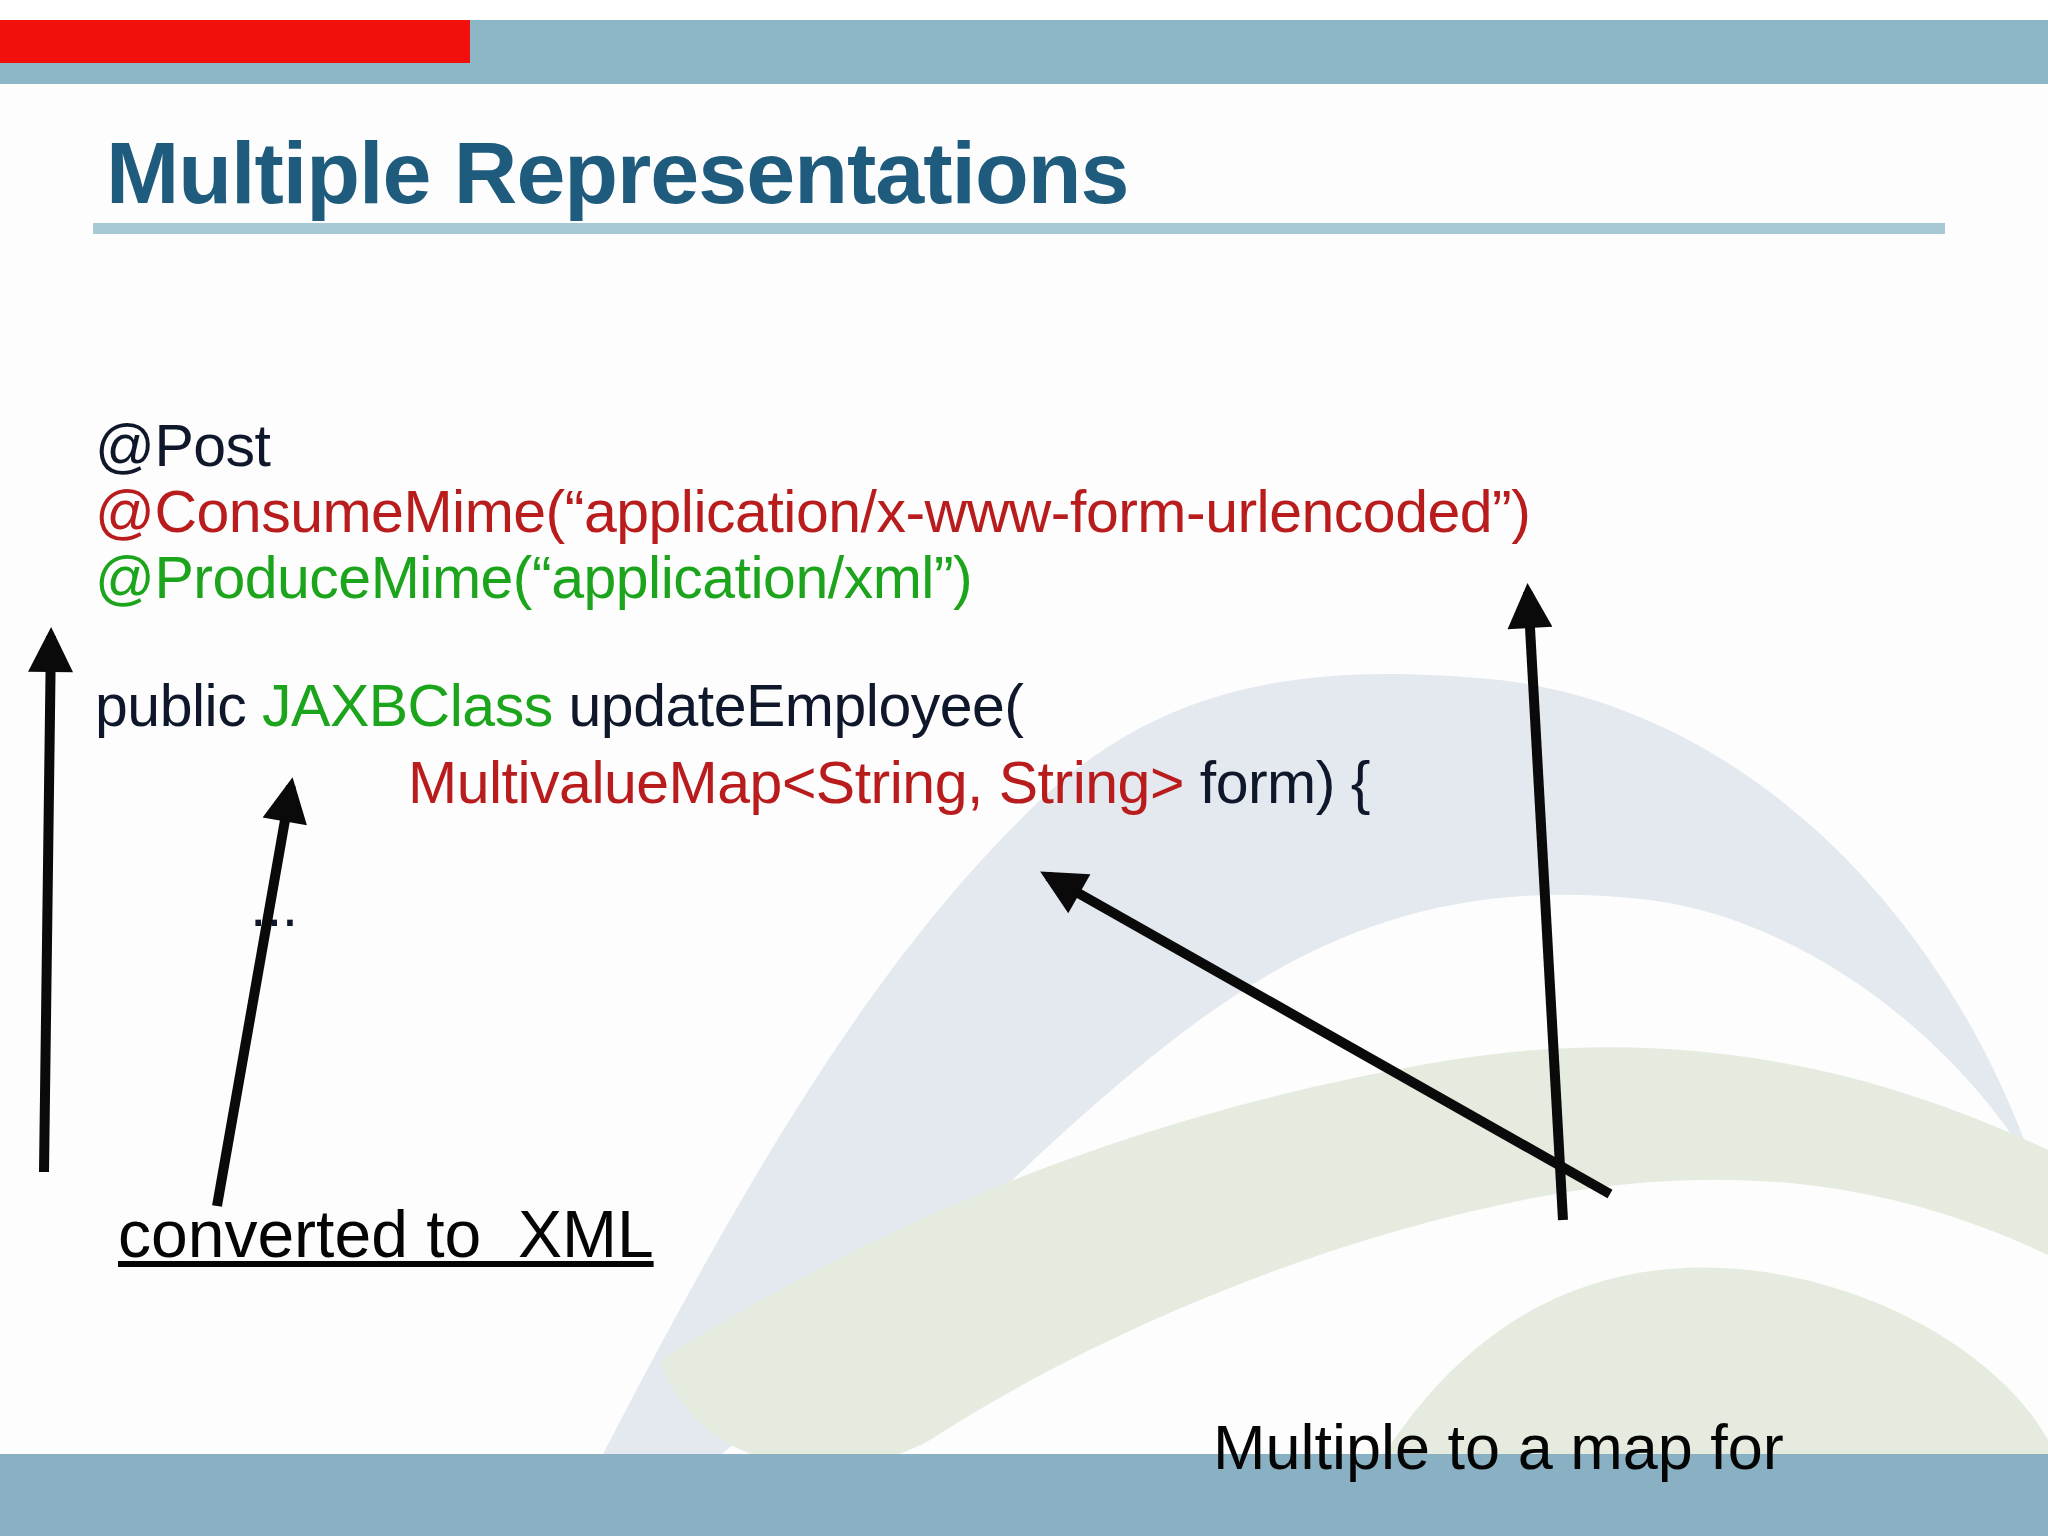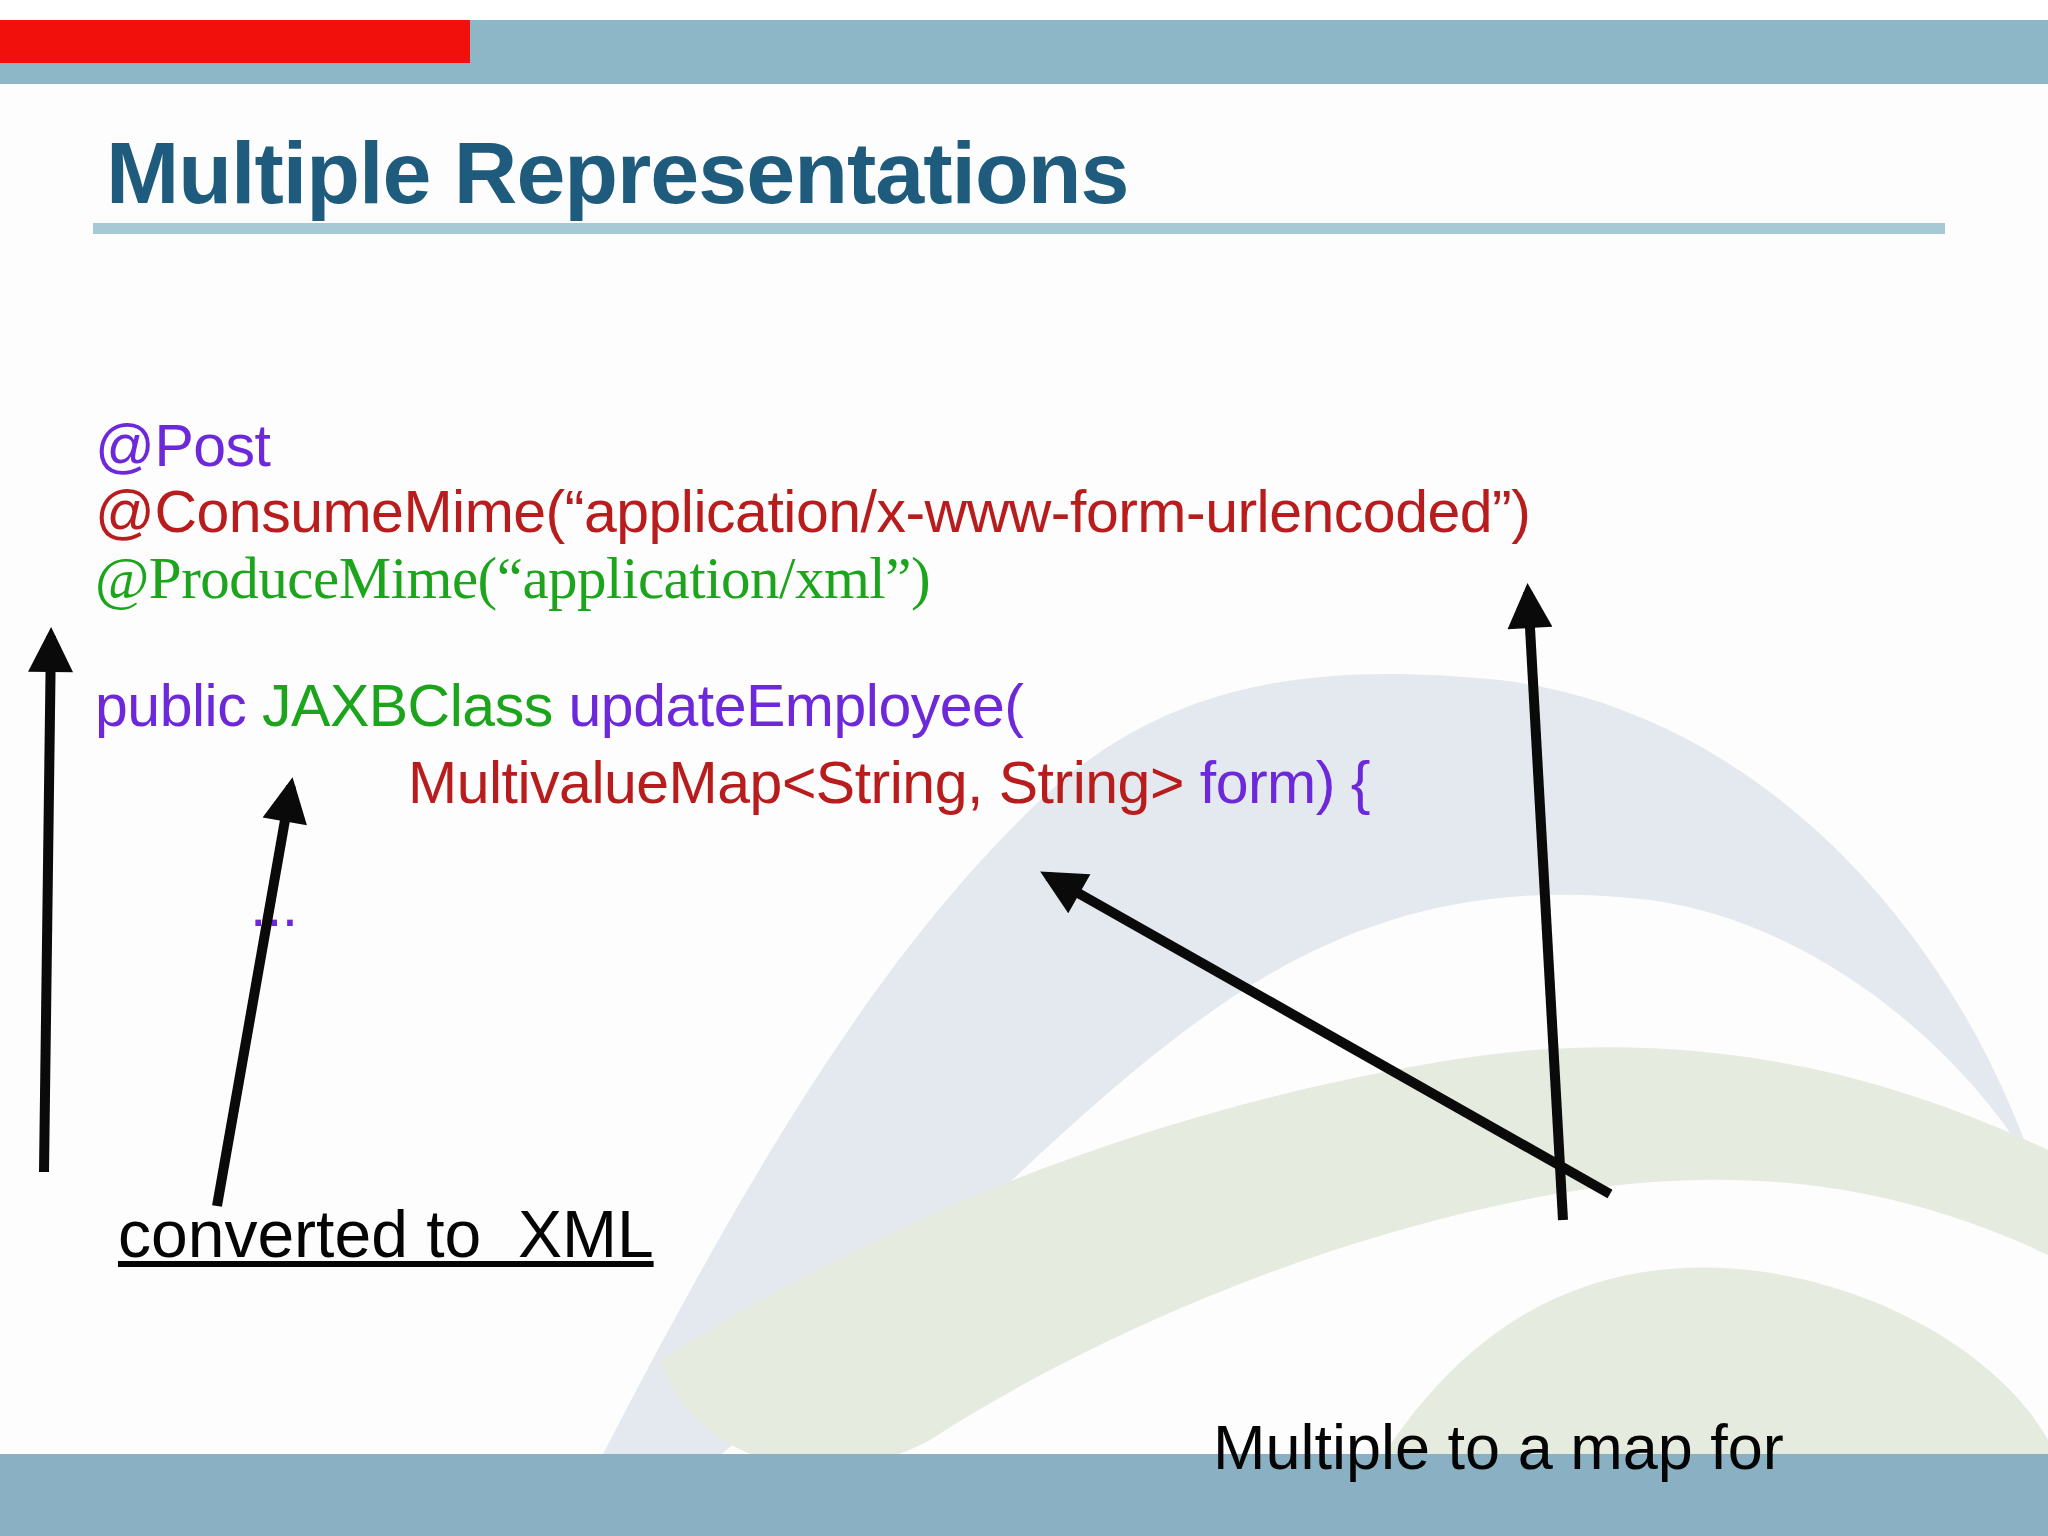--- a/index.html
+++ b/index.html
@@ -16,24 +16,24 @@
   
   .title{
     position:absolute;left:106px;top:102px;z-index:5;
     font-size:88px;font-weight:bold;letter-spacing:-1px;color:#1e5b7d;white-space:pre;
   }
   .title-underline{position:absolute;left:93px;top:203px;width:1852px;height:11px;background:#a6c9d5;z-index:5;}
   
   .code-line{position:absolute;z-index:5;font-size:59px;color:#000000;white-space:pre;letter-spacing:-0.5px;}
   .tok-blue{color:#b91c1c;}
   .tok-green{color:#1ca51c;}
-  .tok-black{color:#6d28d9;}
+  .tok-black{color:#0f172a;}
   #code-l1{left:95px;top:392px;}
   #code-l2{left:95px;top:458px;}
-  #code-l3{left:95px;top:524px;font-family:Liberation Serif, serif;}
+  #code-l3{left:95px;top:524px;}
   #code-l4{left:95px;top:652px;}
   #code-l5{left:408px;top:729px;}
   #code-l6{left:250px;top:852px;}
   
   .label{position:absolute;z-index:5;color:#050505;white-space:pre;}
   #label-left{left:118px;top:1176px;font-size:66px;text-decoration:underline;}
   #label-right{left:1213px;top:1175px;font-size:63px;line-height:101px;}
   
   #arrows{position:absolute;left:0;top:0;width:2048px;height:1536px;z-index:6;pointer-events:none;}
 </style>

